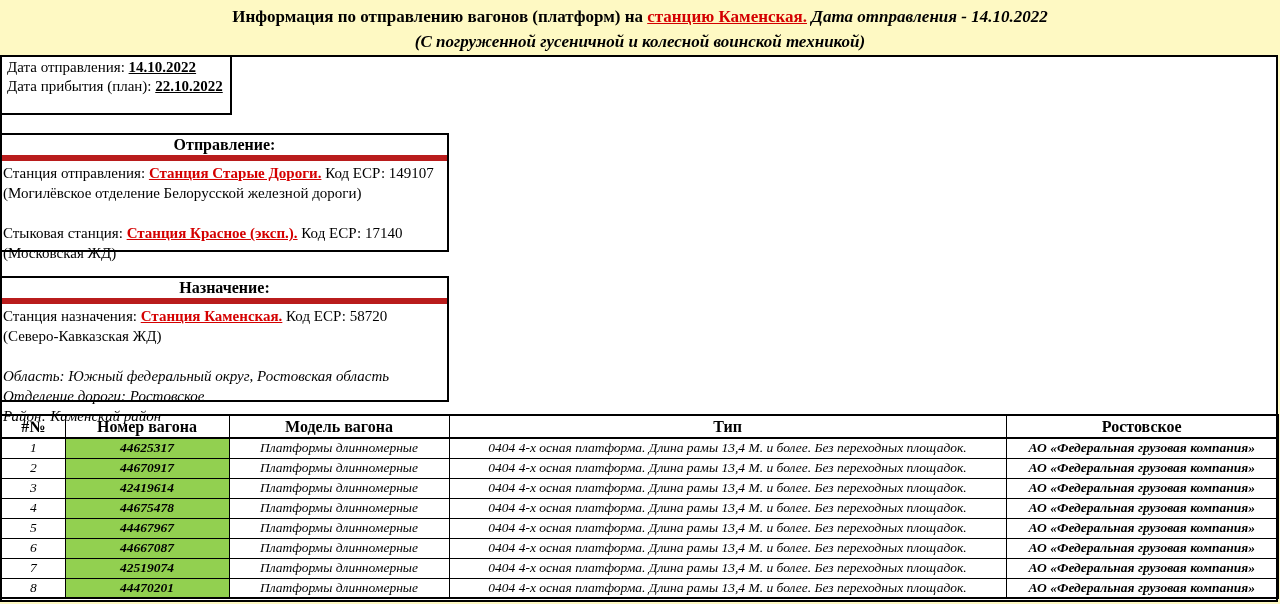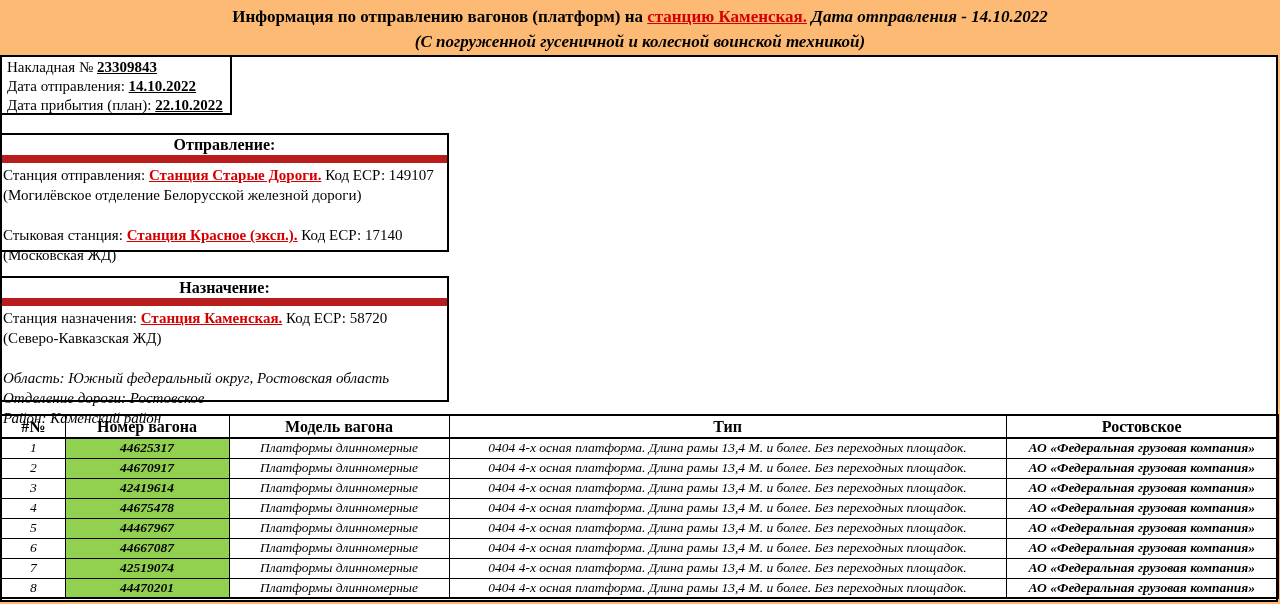--- a/index.html
+++ b/index.html
@@ -1,36 +1,36 @@
 <!DOCTYPE html>
 <html><head>
 <meta charset="utf-8">
 <style>
   html,body { margin:0; padding:0; background:#fff; }
   .page {
-    position:relative; width:1280px; height:604px; background:#fdba74;
+    position:relative; width:1280px; height:604px; background:#fef9c3;
     font-family:"Liberation Serif", serif; color:#000; overflow:hidden;
   }
   
   .title-block { position:absolute; top:4px; left:0; width:1280px; text-align:center; font-weight:bold; }
   .title-line1 { font-size:17px; line-height:26px; }
   .title-line2 { font-size:17px; line-height:24px; font-style:italic; }
   .red-link { color:#d40000; text-decoration:underline; font-weight:bold; cursor:pointer; }
   .it { font-style:italic; }
   .u  { text-decoration:underline; }
 
   
   .body-frame { position:absolute; left:0; top:55px; width:1274px; height:543px; border:2px solid #000; background:#fff; }
 
   
   .box { position:absolute; border:2px solid #000; background:#fff; font-size:15px; box-sizing:border-box; }
   .box-waybill { left:0; top:55px; width:232px; height:60px; padding:1px 5px; line-height:19px; }
   .box-dep  { left:0; top:133px; width:449px; height:119px; }
   .box-dest { left:0; top:276px; width:449px; height:126px; }
-  .box-header { text-align:center; font-weight:bold; font-size:16px; line-height:20px; border-bottom:8px solid #b91c1c; }
+  .box-header { text-align:center; font-weight:bold; font-size:16px; line-height:20px; border-bottom:6px solid #b91c1c; }
   .box-body { padding:2px 1px; line-height:20px; }
   .blank-line { height:20px; }
 
   
   .wagon-table { position:absolute; left:0; top:414px; width:1277px; border-collapse:collapse; table-layout:fixed; }
   .wagon-table th, .wagon-table td { border:1px solid #000; padding:0 4px; overflow:hidden; white-space:nowrap; box-sizing:border-box; }
   .wagon-table { border:2px solid #000; }
   .wagon-table thead th { font-size:16px; font-weight:bold; height:23px; border-bottom:2px solid #000; text-align:center; }
   .wagon-table tbody td { height:20px; font-style:italic; font-size:13.5px; text-align:center; vertical-align:middle; }
   td.cell-wagon { background:#92D050; font-weight:bold; font-size:14px; }
@@ -45,21 +45,20 @@
   <div class="title-block">
     <div class="title-line1">
       <span>Информация по отправлению вагонов (платформ) на </span><span class="red-link">станцию Каменская.</span><span class="it"> Дата отправления - 14.10.2022</span>
     </div>
     <div class="title-line2">(С погруженной гусеничной и колесной воинской техникой)</div>
   </div>
 
   <div class="body-frame"></div>
 
   <div class="box box-waybill">
-    <div><span>Накладная № </span><b class="u">23309843</b></div>
     <div><span>Дата отправления: </span><b class="u">14.10.2022</b></div>
     <div><span>Дата прибытия (план): </span><b class="u">22.10.2022</b></div>
   </div>
 
   <div class="box box-dep">
     <div class="box-header">Отправление:</div>
     <div class="box-body">
       <div><span>Станция отправления: </span><span class="red-link">Станция Старые Дороги.</span><span> Код ЕСР: 149107</span></div>
       <div>(Могилёвское отделение Белорусской железной дороги)</div>
       <div class="blank-line"></div>

